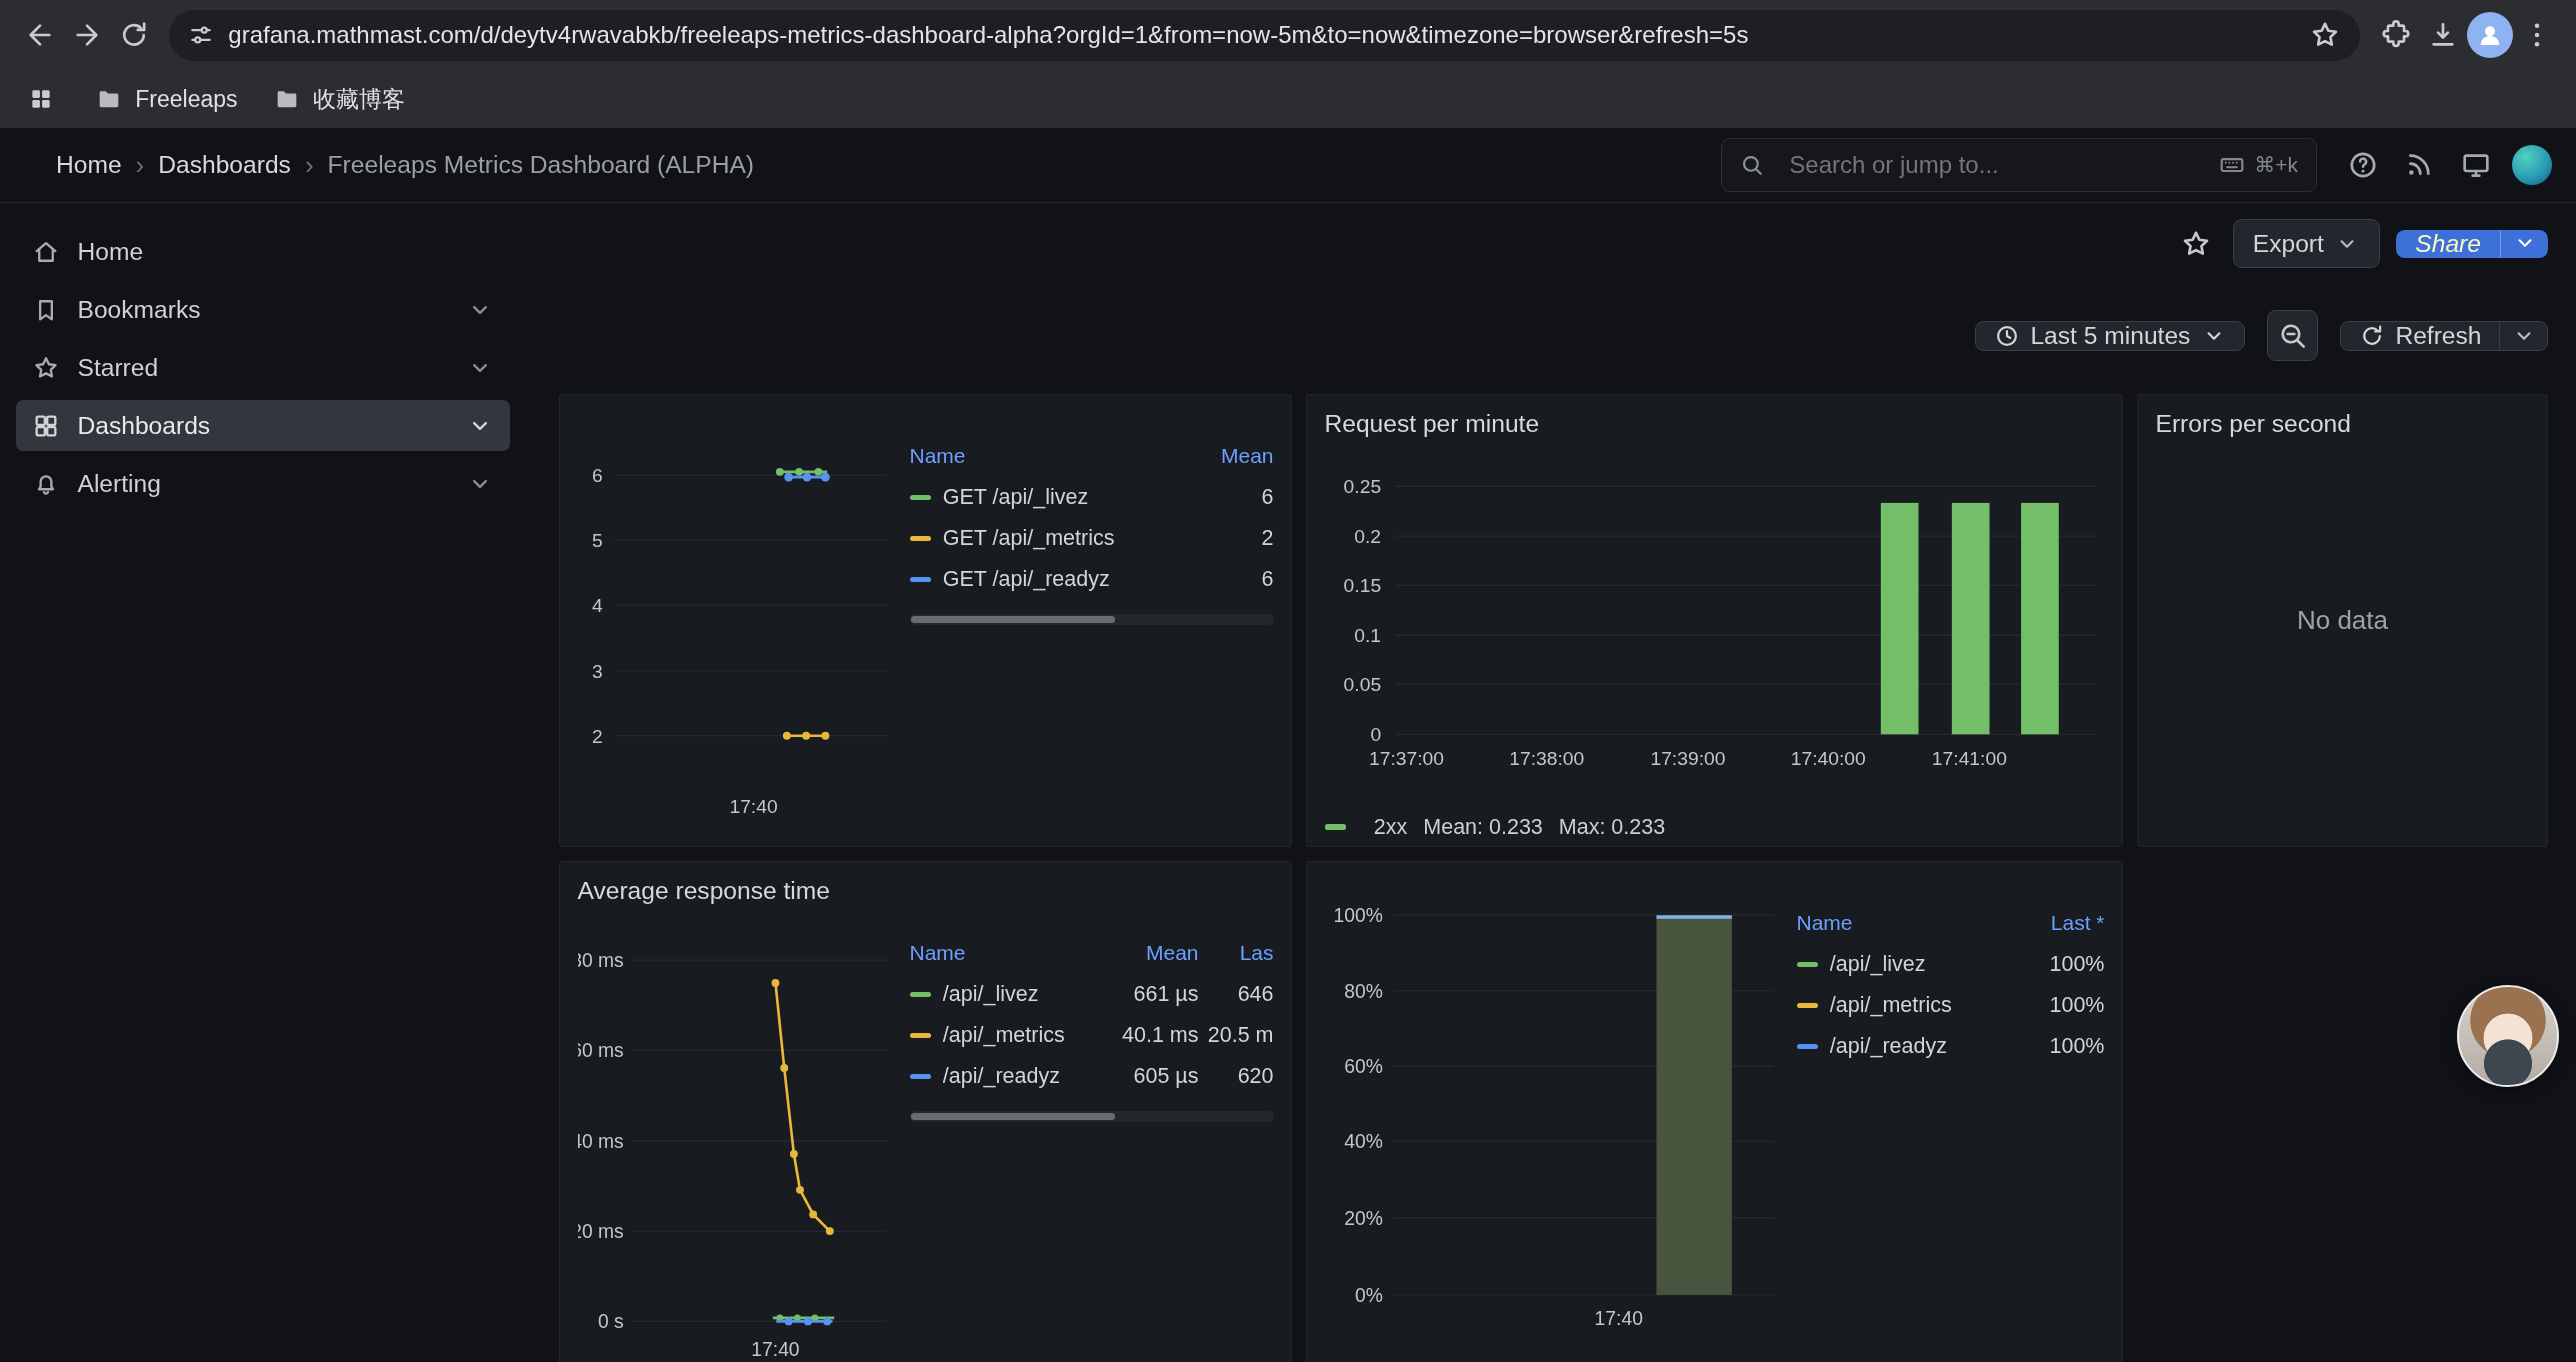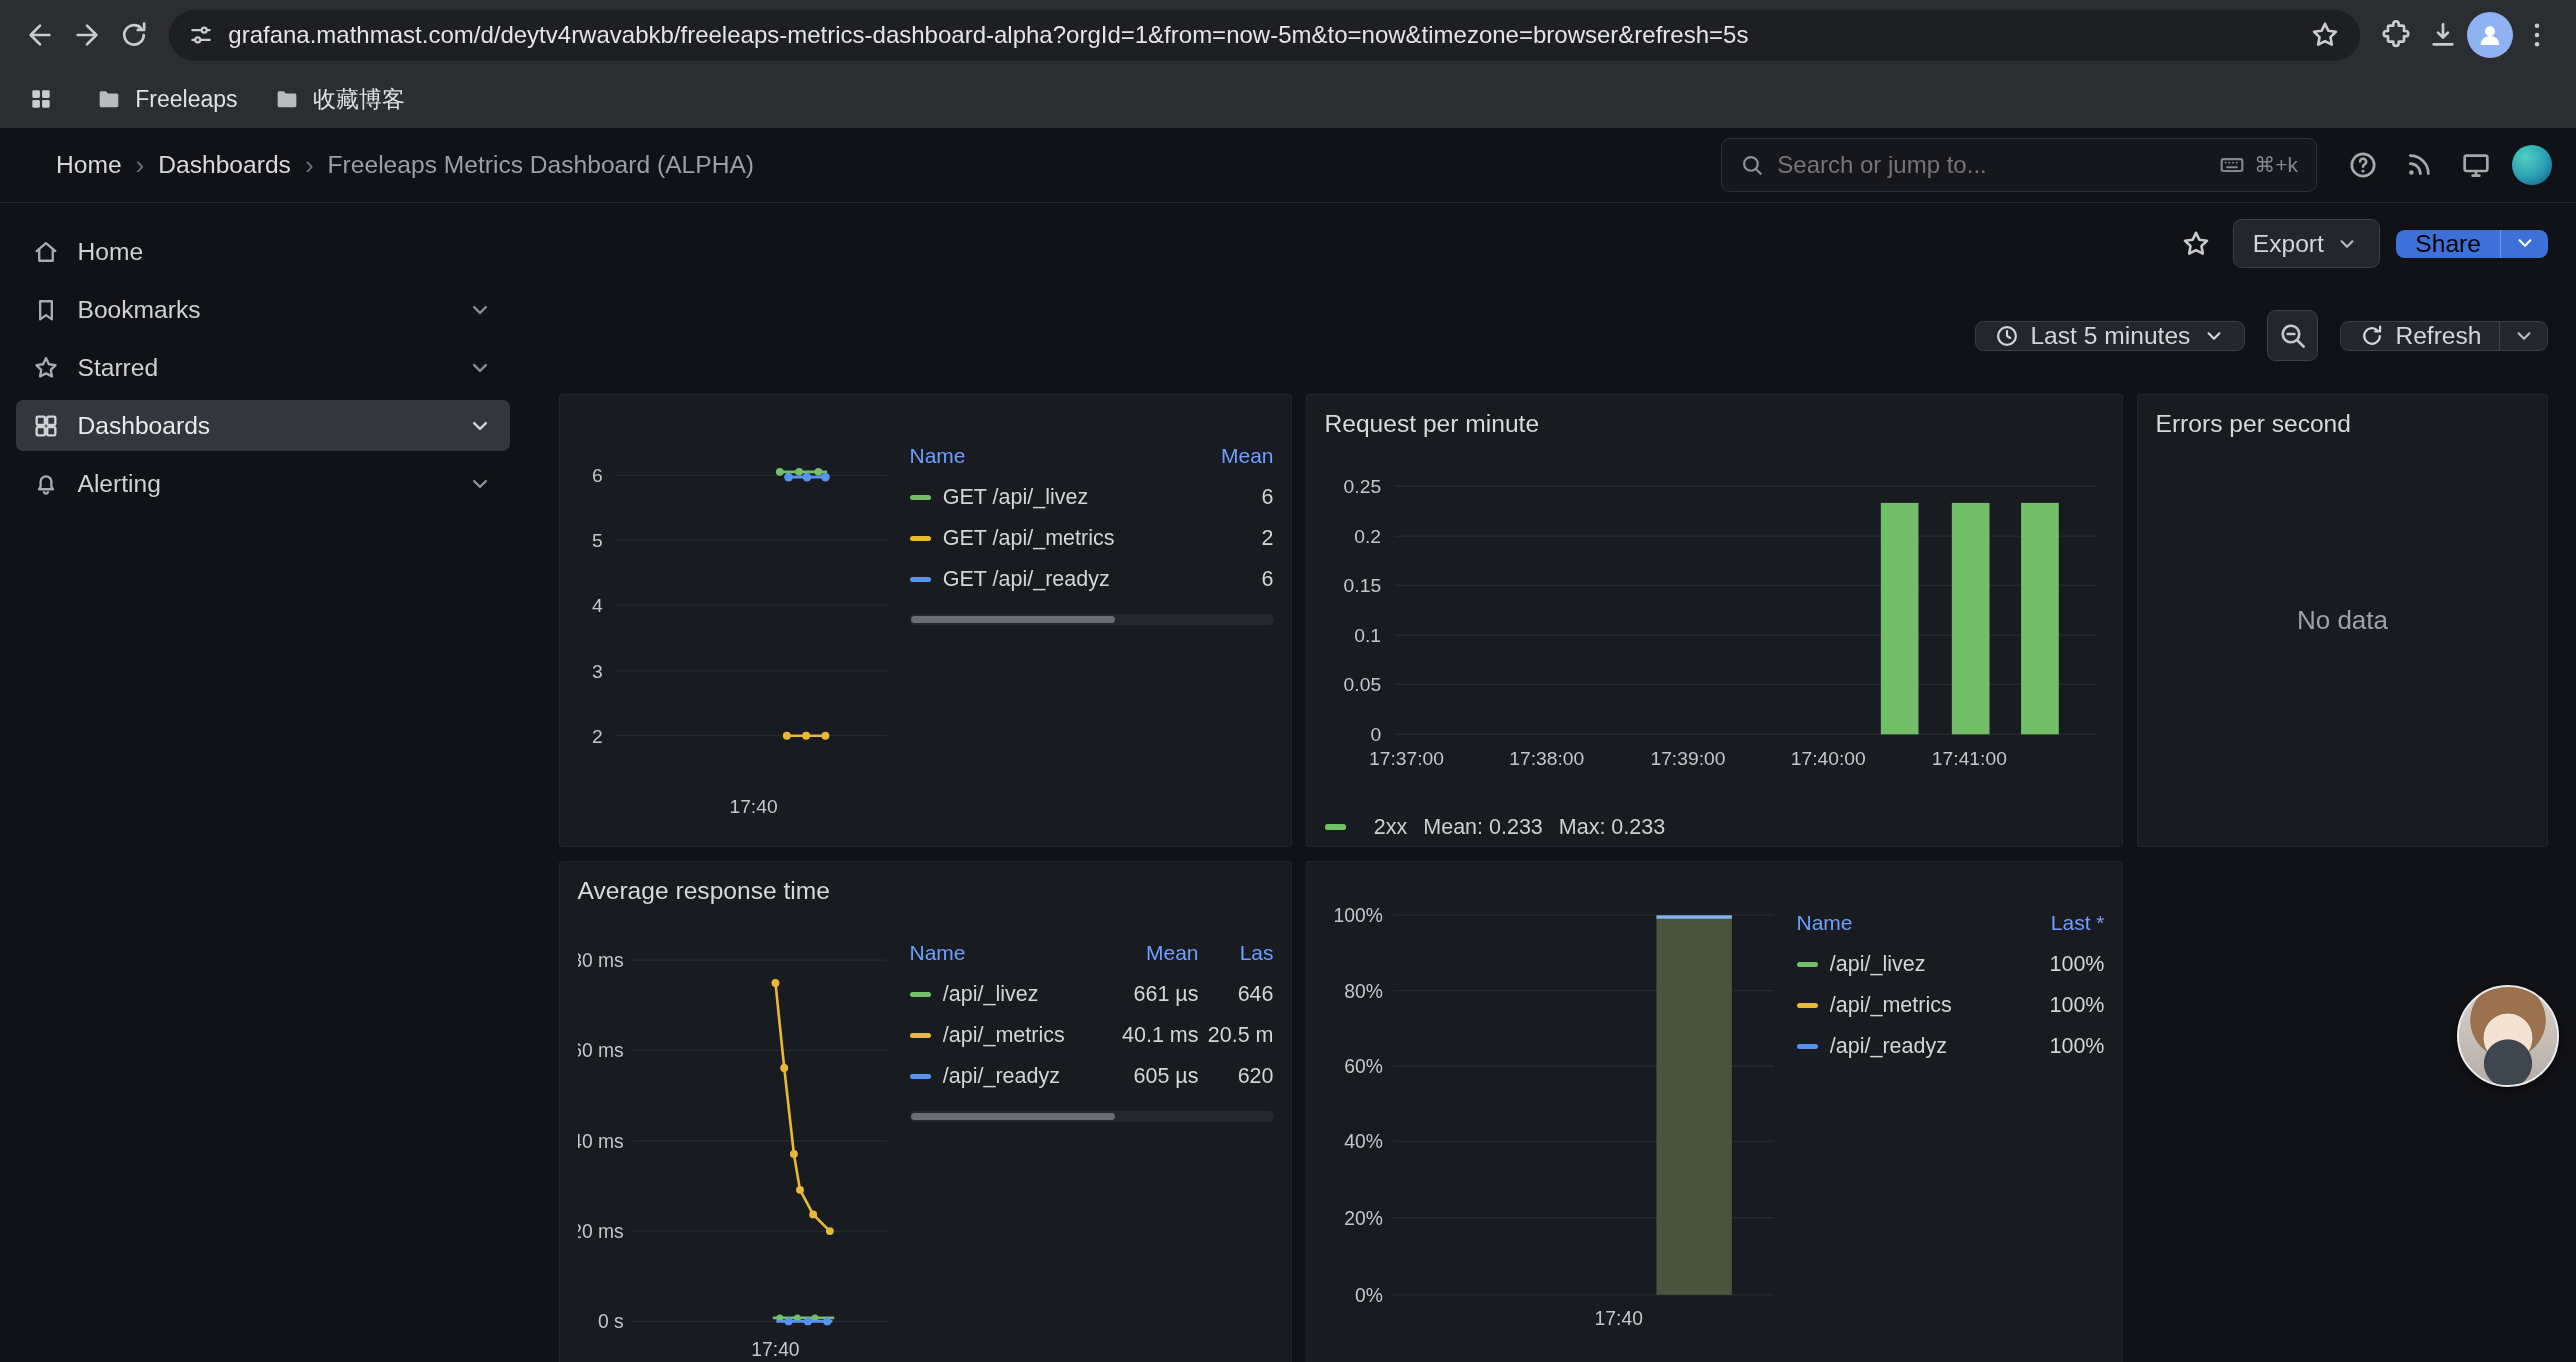--- a/index.html
+++ b/index.html
@@ -27,21 +27,21 @@
   .gf { height:1235px; display:flex; flex-direction:column; background:#111217; }
   .gf-nav { height:75px; flex:none; display:flex; align-items:center; border-bottom:0.9px solid #24262c; padding-right:21px; }
   .gf-nav-left { width:526px; flex:none; display:flex; align-items:center; padding:0 23px; }
   .gf-logo { width:44px; height:44px; flex:none; }
   .gf-brand { margin-left:16px; font-size:26px; font-weight:500; color:#dcdde0; }
   .dock-btn { margin-left:auto; color:#9fa2a8; }
   .crumbs { display:flex; align-items:center; gap:14px; margin-left:56px; font-size:24.6px; white-space:nowrap; }
   .crumb { color:#d8d9dc; }
   .crumb.current { color:#9b9ea5; }
   .crumb-sep { color:#6d7076; font-size:26px; }
-  .gf-search { margin-left:auto; width:596px; height:54px; background:#16171c; border:0.9px solid #2e3037; border-radius:8.8px; display:flex; align-items:center; padding:0 17.5px; color:#8e9197; }
+  .gf-search { margin-left:auto; width:596px; height:54px; background:#16171c; border:0.9px solid #2e3037; border-radius:8.8px; display:flex; align-items:center; padding:0 17.5px; color:#8e9197;gap:12px; }
   .gf-search input { flex:1; background:transparent; border:none; outline:none; color:#9a9da3; font-size:24px; margin-left:12.3px; font-family:inherit; }
   .kbd-hint { display:flex; align-items:center; gap:8.8px; color:#84878d; font-size:21px; }
   .gf-nav-icons { display:flex; align-items:center; gap:10.5px; margin-left:23px; color:#a5a8ad; }
   .nav-icbtn { width:46px; height:46px; display:flex; align-items:center; justify-content:center; }
   .org-avatar { width:40px; height:40px; border-radius:50%; background:radial-gradient(circle at 35% 30%, #4fd0c0 0%, #2a9db4 55%, #14537c 100%); flex:none; }
 
   .gf-body { flex:1; display:flex; min-height:0; }
 
   
   .sidebar { width:526px; flex:none; padding:23px 16px 0 16px; }
@@ -51,21 +51,21 @@
   .side-item.active { background:#34363d; color:#e9eaec; }
   .side-item.active .ic { color:#d3d4d8; }
 
   
   .main { flex:1; display:flex; flex-direction:column; min-width:0; }
   .sub-row { height:49px; margin-top:16px; display:flex; align-items:center; justify-content:flex-end; gap:16px; padding:0 28px; }
   .icon-only-btn { width:42px; height:42px; display:flex; align-items:center; justify-content:center; color:#c6c8cc; }
   .btn { height:49px; display:flex; align-items:center; gap:10.5px; padding:0 19px; border-radius:8.8px; font-size:24.6px; color:#d5d6d9; background:#24262d; border:0.9px solid #3c3f47; }
   .btn .chev { color:#b9bbc0; }
   .split { display:flex; align-items:stretch; border-radius:8.8px; overflow:hidden; }
-  .split.blue .seg { background:#3d71d9; color:#000000; border:none; display:flex; align-items:flex-start; padding:0 19px; font-size:24.6px; }
+  .split.blue .seg { background:#3d71d9; color:#fef9c3; border:none; display:flex; align-items:flex-start; padding:0 19px; font-size:24.6px;font-style:italic; }
   .split.blue .seg.caret { padding:0 10.5px; border-left:0.9px solid rgba(255,255,255,0.3); }
   .time-row { height:51px; margin-top:42px; display:flex; align-items:center; justify-content:flex-end; gap:22px; padding:0 28px; }
   .split.gray { border:0.9px solid #3c3f47; border-radius:8.8px; background:#24262d; }
   .split.gray .seg { display:flex; align-items:center; gap:10.5px; padding:0 17.5px; font-size:24.6px; color:#d5d6d9; }
   .split.gray .seg.caret { padding:0 10.5px; border-left:0.9px solid #3c3f47; color:#b9bbc0; }
   .sq-btn { width:51px; height:51px; border-radius:8.8px; background:#24262d; border:0.9px solid #3c3f47; display:flex; align-items:center; justify-content:center; color:#c6c8cc; }
 
   
   .panels { margin-top:33px; padding:0 28px 0 33px; display:grid; grid-template-columns:733px 817px 1fr; grid-template-rows:453px 579px; gap:14px; }
   .panel { background:#181b20; border:0.9px solid #23252c; border-radius:2.6px; padding:14px 17.5px; position:relative; overflow:hidden; }

